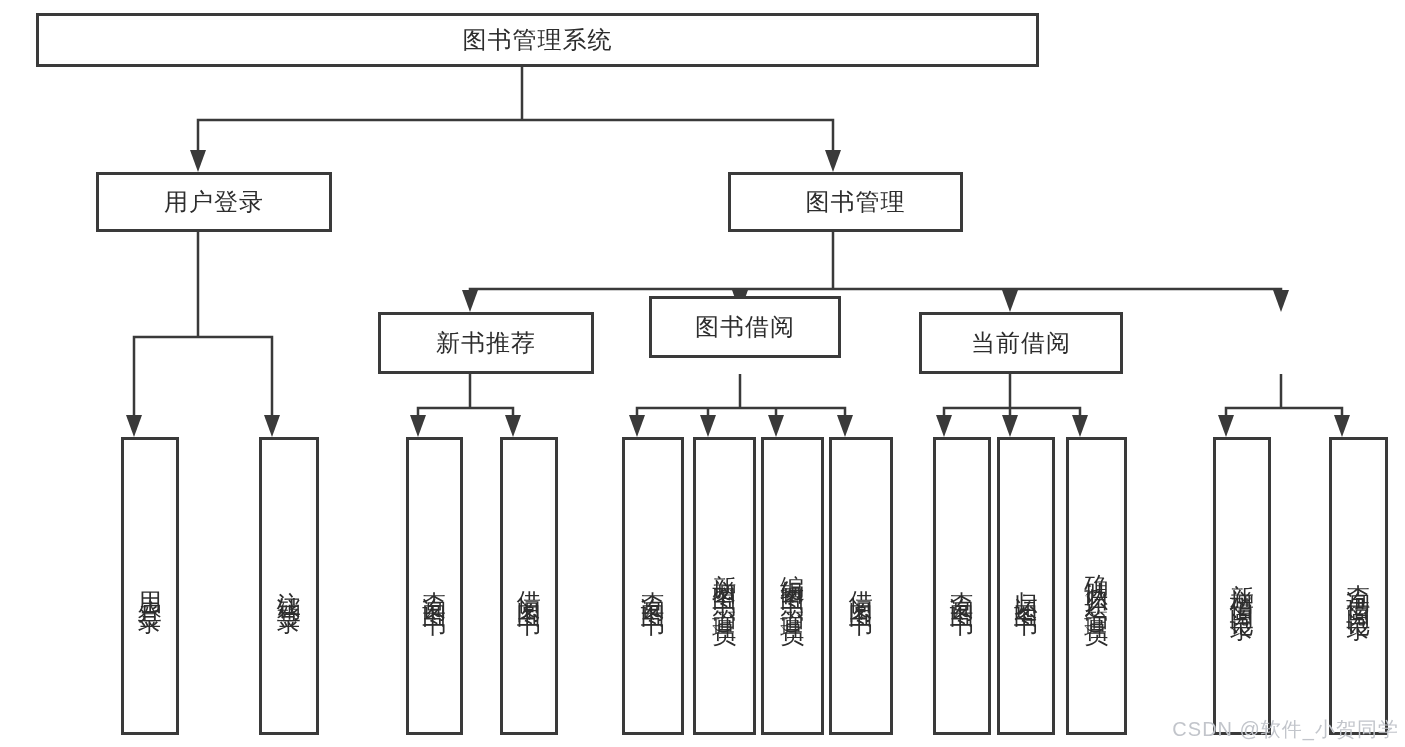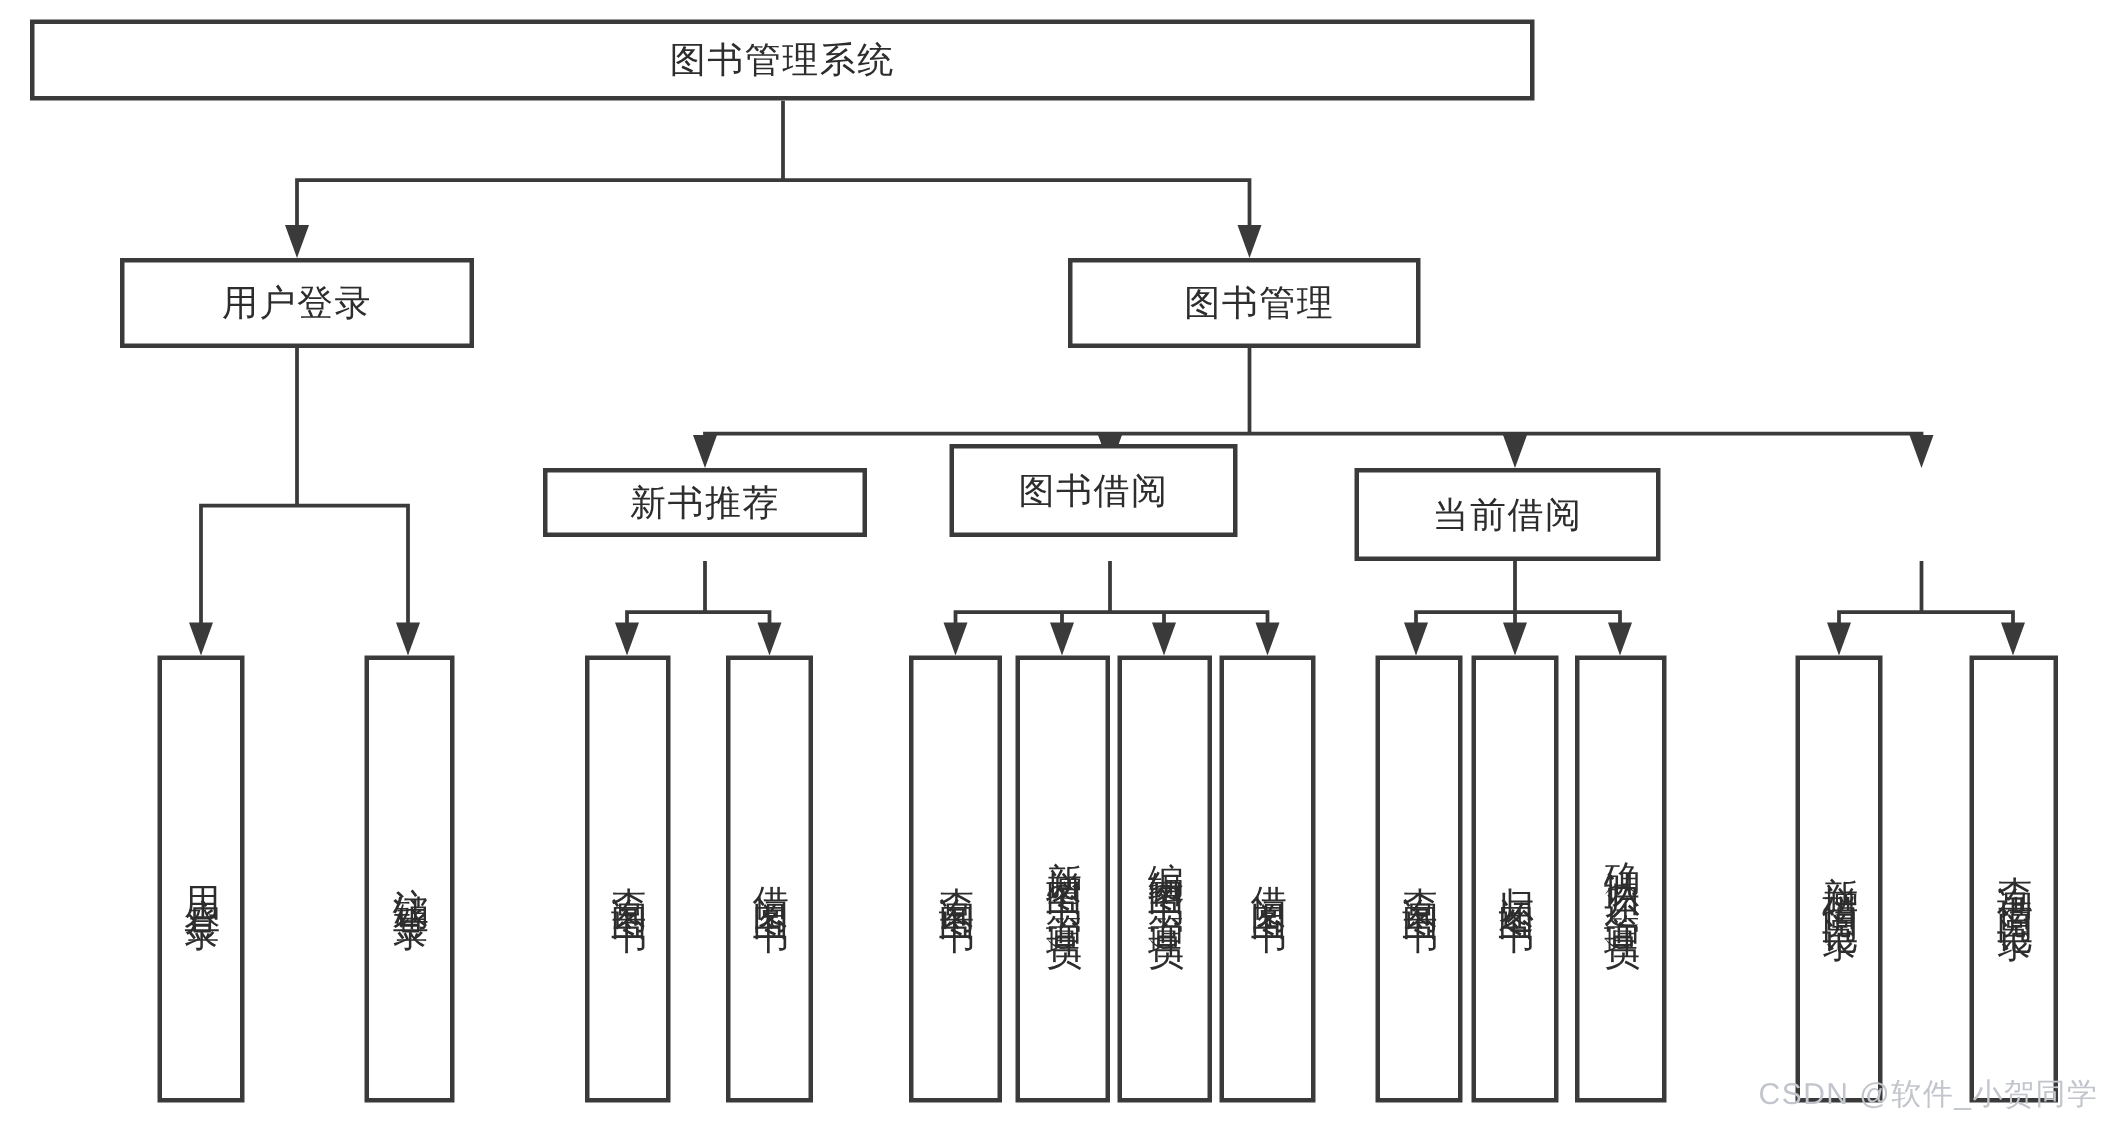--- a/index.html
+++ b/index.html
@@ -5,20 +5,21 @@
   html,body{margin:0;padding:0;background:#ffffff;}
   #stage{
     position:relative;width:1405px;height:747px;background:#ffffff;overflow:hidden;
     font-family:"Liberation Sans","DejaVu Sans",sans-serif;color:#2d2d2d;
   }
   .wires{position:absolute;left:0;top:0;z-index:1;}
   .node{
     position:absolute;box-sizing:border-box;background:#ffffff;
     border:3px solid #3a3a3a;display:flex;align-items:center;justify-content:center;
     z-index:2;
+    margin-left:16px;
   }
   .node.h span{font-size:24px;letter-spacing:1px;white-space:nowrap;}
   .node.v span{
     writing-mode:vertical-rl;text-orientation:mixed;
     font-size:24px;letter-spacing:7px;line-height:1.15;white-space:nowrap;
   }
   .watermark{
     position:absolute;right:6px;bottom:4px;z-index:5;
     font-size:20px;letter-spacing:1px;color:#c2c5cb;white-space:nowrap;
   }
@@ -61,21 +62,21 @@
     <span>图书管理系统</span>
   </div>
 
   <div class="node h" style="left:80px;top:172px;width:236px;height:60px;">
     <span>用户登录</span>
   </div>
   <div class="node h" style="left:712px;top:172px;width:235px;height:60px;padding-left:20px;">
     <span>图书管理</span>
   </div>
 
-  <div class="node h" style="left:362px;top:312px;width:216px;height:46px;">
+  <div class="node h" style="left:362px;top:312px;width:216px;height:62px;">
     <span>新书推荐</span>
   </div>
   <div class="node h" style="left:633px;top:296px;width:192px;height:62px;">
     <span>图书借阅</span>
   </div>
   <div class="node h" style="left:903px;top:312px;width:204px;height:62px;">
     <span>当前借阅</span>
   </div>
 
   <div class="node v" style="left:105px;top:437px;width:58px;height:298px;">

